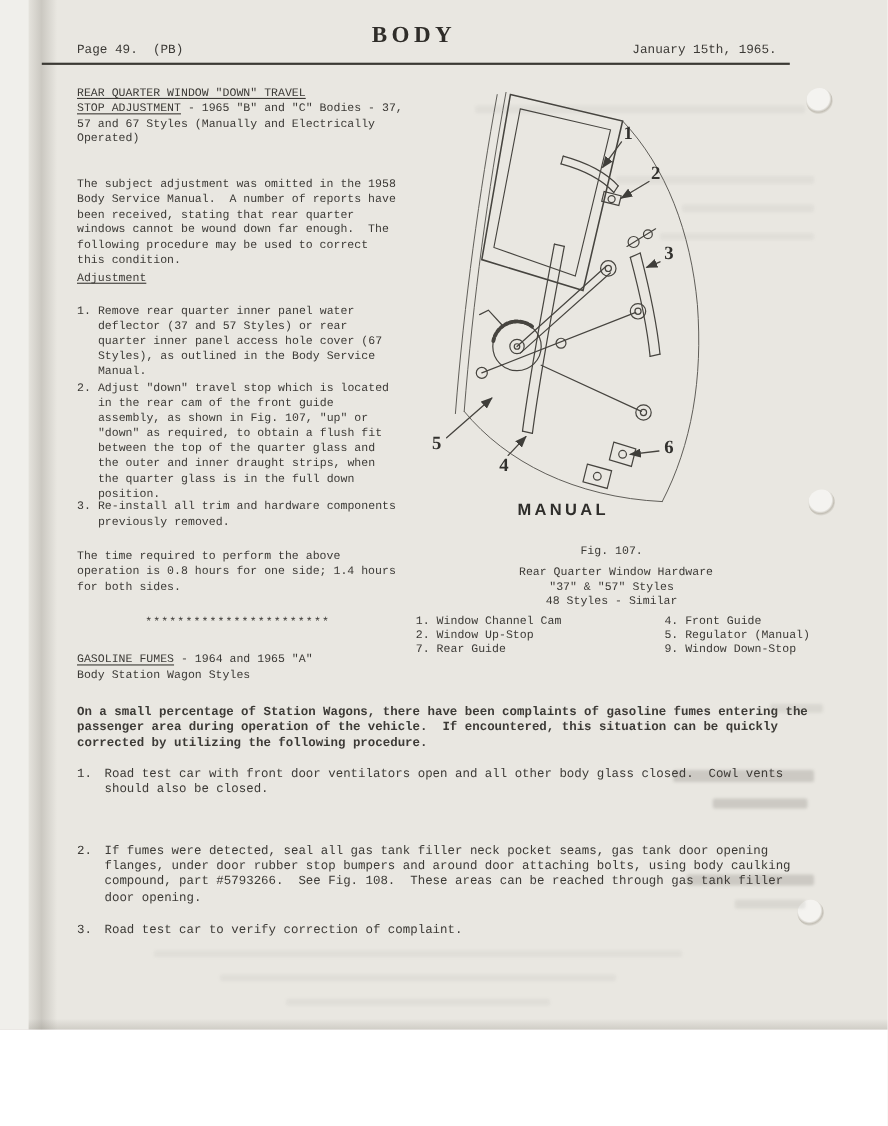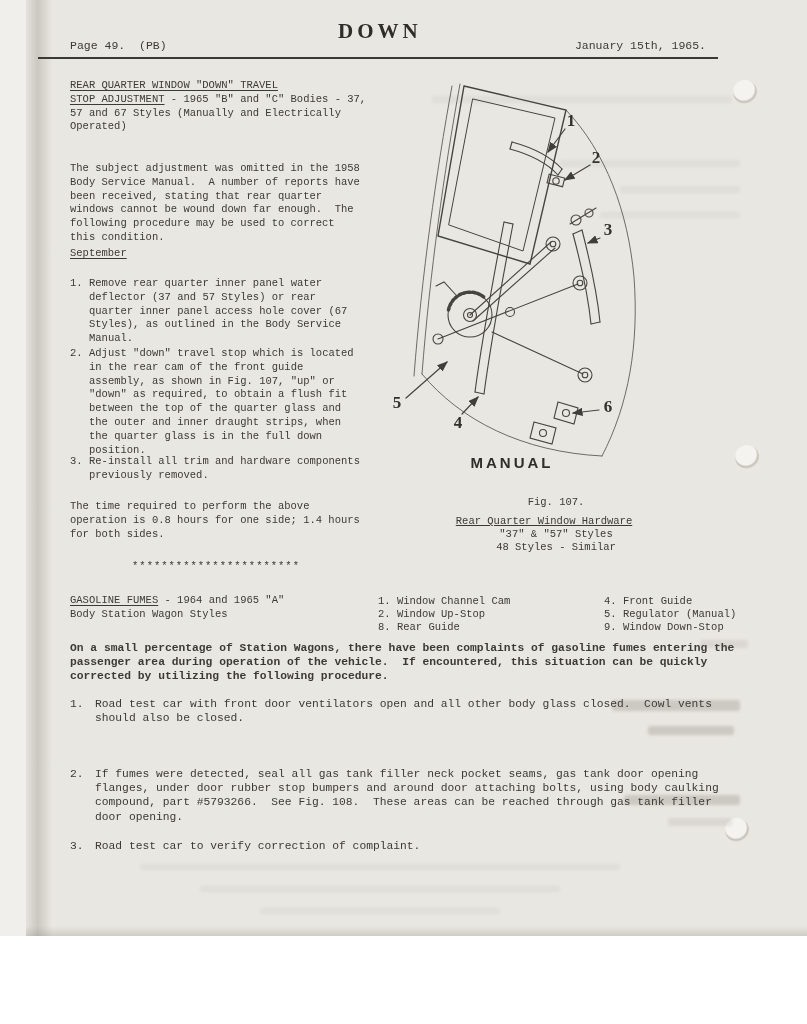--- a/index.html
+++ b/index.html
@@ -43,24 +43,24 @@
 
   .fwide { left:70px; width:680px;font-weight:bold; }
   .fstep { left:70px; width:662px; display:flex; }
   .fstep .num { flex:0 0 25px; }
   .fstep .txt { flex:1; white-space:pre-wrap; }
 
   .sep { text-align:center; letter-spacing:1px; }
 
   .fig-svg { position:absolute; left:352px; top:72px; }
   .fig-cap   { left:466px; top:496px; width:180px; text-align:center; }
-  .fig-sub   { left:408px; top:515px; width:272px; text-align:center;text-decoration:underline; }
+  .fig-sub   { left:424px; top:515px; width:272px; text-align:center; }
   .fig-sub2  { left:420px; top:528px; width:272px; text-align:center; }
   .fig-sub3  { left:420px; top:541px; width:272px; text-align:center; }
-  .legend { position:absolute; left:378px; top:559px; display:flex; gap:28px;margin-top:36px; }
+  .legend { position:absolute; left:378px; top:559px; display:flex; gap:28px; }
   .legend .col { display:flex; flex-direction:column; }
   .legend .col span { font-size:10.5px; line-height:13.2px; white-space:pre; }
   .legend .c1 { width:198px; }
   .legend .c2 { width:160px; }
 
   .hole {
     position:absolute; width:24px; height:24px; border-radius:50%;
     background:radial-gradient(circle at 45% 40%, #f4f3f0 0 52%, rgba(175,170,158,0.65) 63%, rgba(233,231,226,0) 74%);
   }
   .ghost {
@@ -72,29 +72,29 @@
 </style>
 </head>
 <body>
 
 <div class="page">
   <div class="paper"></div>
   <div class="left-strip"></div>
   <div class="crease"></div>
 
   <div class="t hdr-page">Page 49.  (PB)</div>
-  <div class="t hdr-title">DOWN</div>
+  <div class="t hdr-title">BODY</div>
   <div class="t hdr-date">January 15th, 1965.</div>
   <div class="hdr-rule"></div>
 
   <div class="t colL" style="top:79px"><span class="u">REAR QUARTER WINDOW "DOWN" TRAVEL</span><br><span class="u">STOP ADJUSTMENT</span><span> - 1965 "B" and "C" Bodies - 37, 57 and 67 Styles (Manually and Electrically Operated)</span></div>
 
   <div class="t colL" style="top:162px; width:292px">The subject adjustment was omitted in the 1958 Body Service Manual.  A number of reports have been received, stating that rear quarter windows cannot be wound down far enough.  The following procedure may be used to correct this condition.</div>
 
-  <div class="t colL u" style="top:247px">September</div>
+  <div class="t colL u" style="top:247px">Adjustment</div>
 
   <div class="t lstep" style="top:277px">
     <span class="num">1.</span>
     <span class="txt">Remove rear quarter inner panel water deflector (37 and 57 Styles) or rear quarter inner panel access hole cover (67 Styles), as outlined in the Body Service Manual.</span>
   </div>
   <div class="t lstep" style="top:347px">
     <span class="num">2.</span>
     <span class="txt">Adjust "down" travel stop which is located in the rear cam of the front guide assembly, as shown in Fig. 107, "up" or "down" as required, to obtain a flush fit between the top of the quarter glass and the outer and inner draught strips, when the quarter glass is in the full down position.</span>
   </div>
   <div class="t lstep" style="top:455px">
@@ -197,21 +197,21 @@
 
   <div class="t fig-cap">Fig. 107.</div>
   <div class="t fig-sub">Rear Quarter Window Hardware</div>
   <div class="t fig-sub2">"37" &amp; "57" Styles</div>
   <div class="t fig-sub3">48 Styles - Similar</div>
 
   <div class="legend">
     <div class="col c1">
       <span>1. Window Channel Cam</span>
       <span>2. Window Up-Stop</span>
-      <span>8. Rear Guide</span>
+      <span>7. Rear Guide</span>
     </div>
     <div class="col c2">
       <span>4. Front Guide</span>
       <span>5. Regulator (Manual)</span>
       <span>9. Window Down-Stop</span>
     </div>
   </div>
 
   <div class="t low fwide" style="top:641px">On a small percentage of Station Wagons, there have been complaints of gasoline fumes entering the passenger area during operation of the vehicle.  If encountered, this situation can be quickly corrected by utilizing the following procedure.</div>
 

